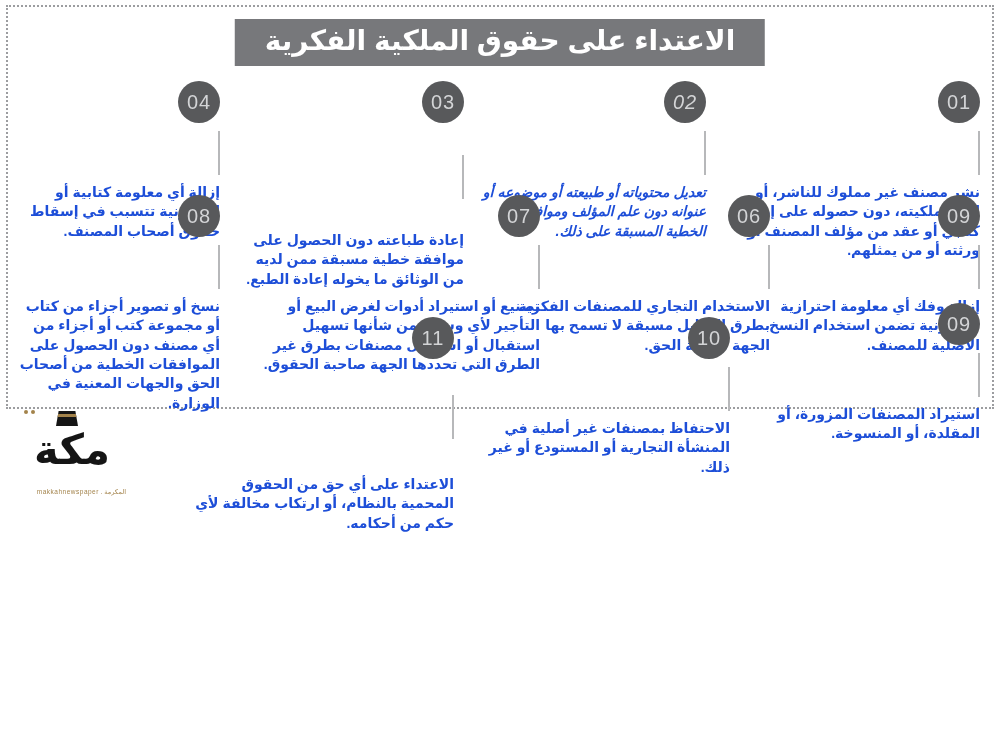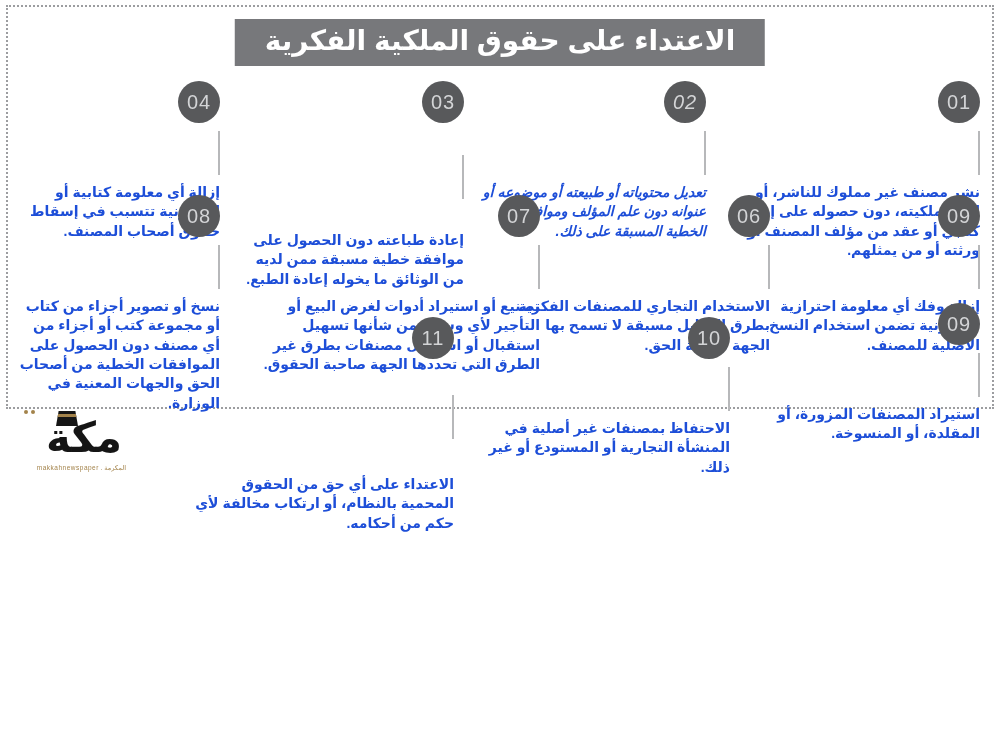--- a/index.html
+++ b/index.html
@@ -30,21 +30,21 @@
   .p10{top:310px;right:262px;width:272px;}
   .p11{top:310px;right:538px;width:268px;gap:36px;}
   
   .logo{position:absolute;left:16px;top:410px;width:110px;direction:rtl;}
   .logo-dots{position:absolute;left:8px;top:0px;width:4px;height:4px;border-radius:50%;
              background:#a3834b;box-shadow:7px 0 0 #a3834b;}
   .kaaba{position:absolute;left:40px;top:1px;width:22px;height:15px;background:#151515;
          clip-path:polygon(12% 0,88% 0,100% 100%,0 100%);}
   .kaaba::after{content:"";position:absolute;left:0;top:3px;width:100%;height:3px;background:#a3834b;}
   .wordmark{font-size:42px;font-weight:bold;color:#151515;line-height:1.05;
-            margin:4px;padding-top:2px;text-align:right;}
+            margin:16px;padding-top:2px;text-align:right;}
   .tagline{font-size:6.5px;color:#a3834b;text-align:right;margin-top:0px;
            letter-spacing:0.5px;white-space:nowrap;}
 </style>
 </head>
 <body>
 
 <div class="canvas">
   <div class="frame">
     <div class="title-bar">الاعتداء على حقوق الملكية الفكرية</div>
 

